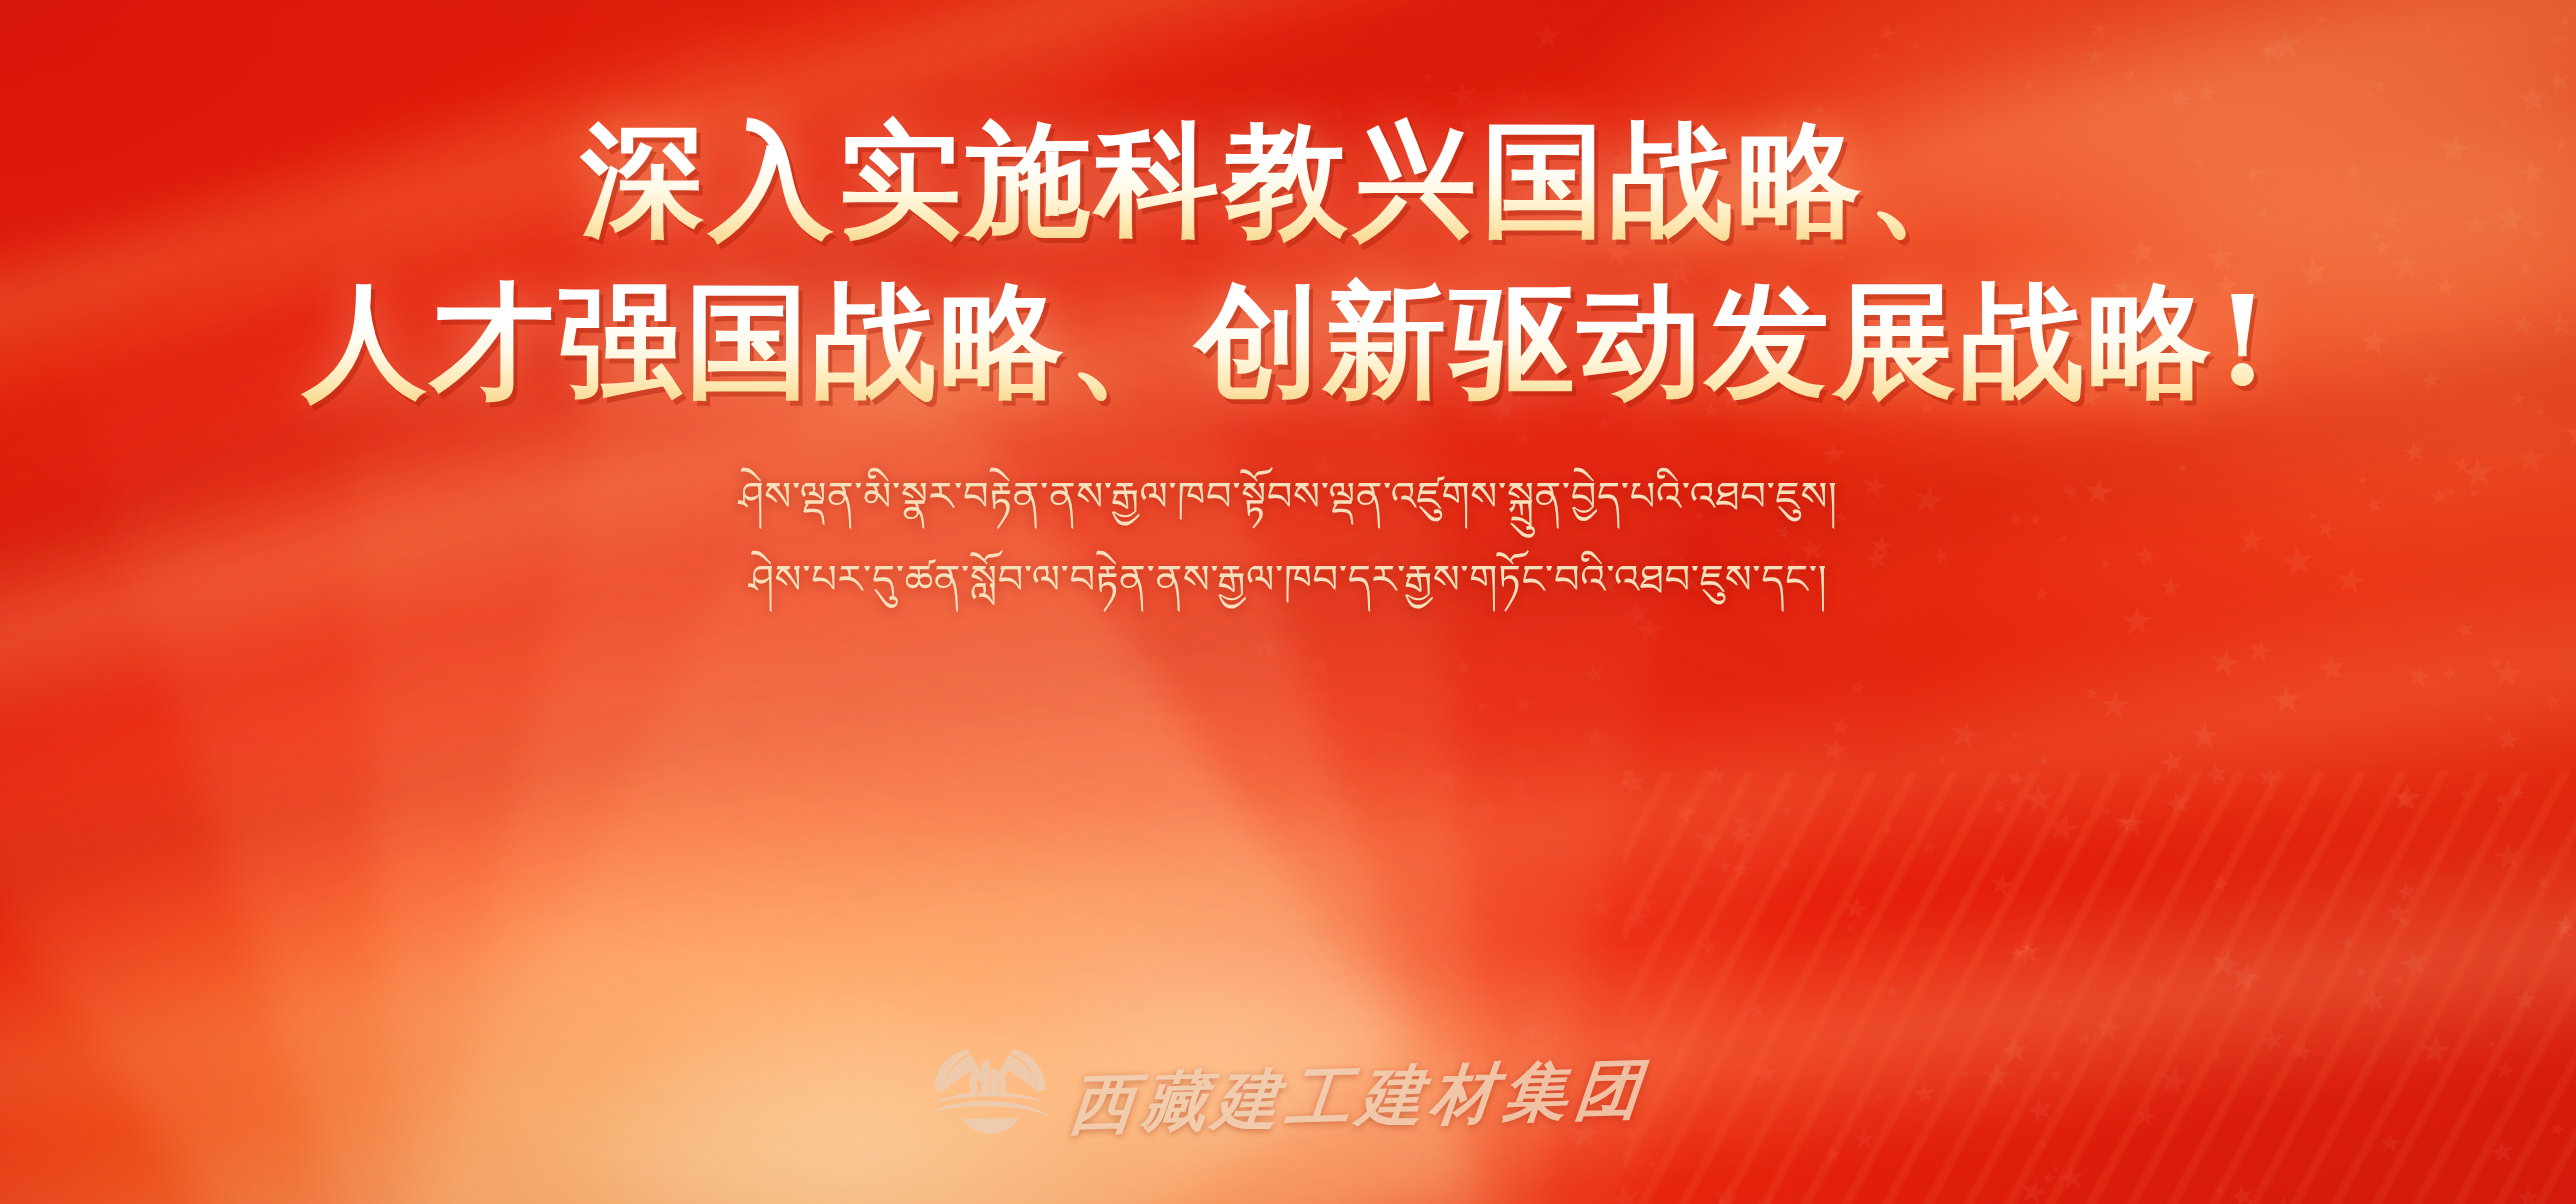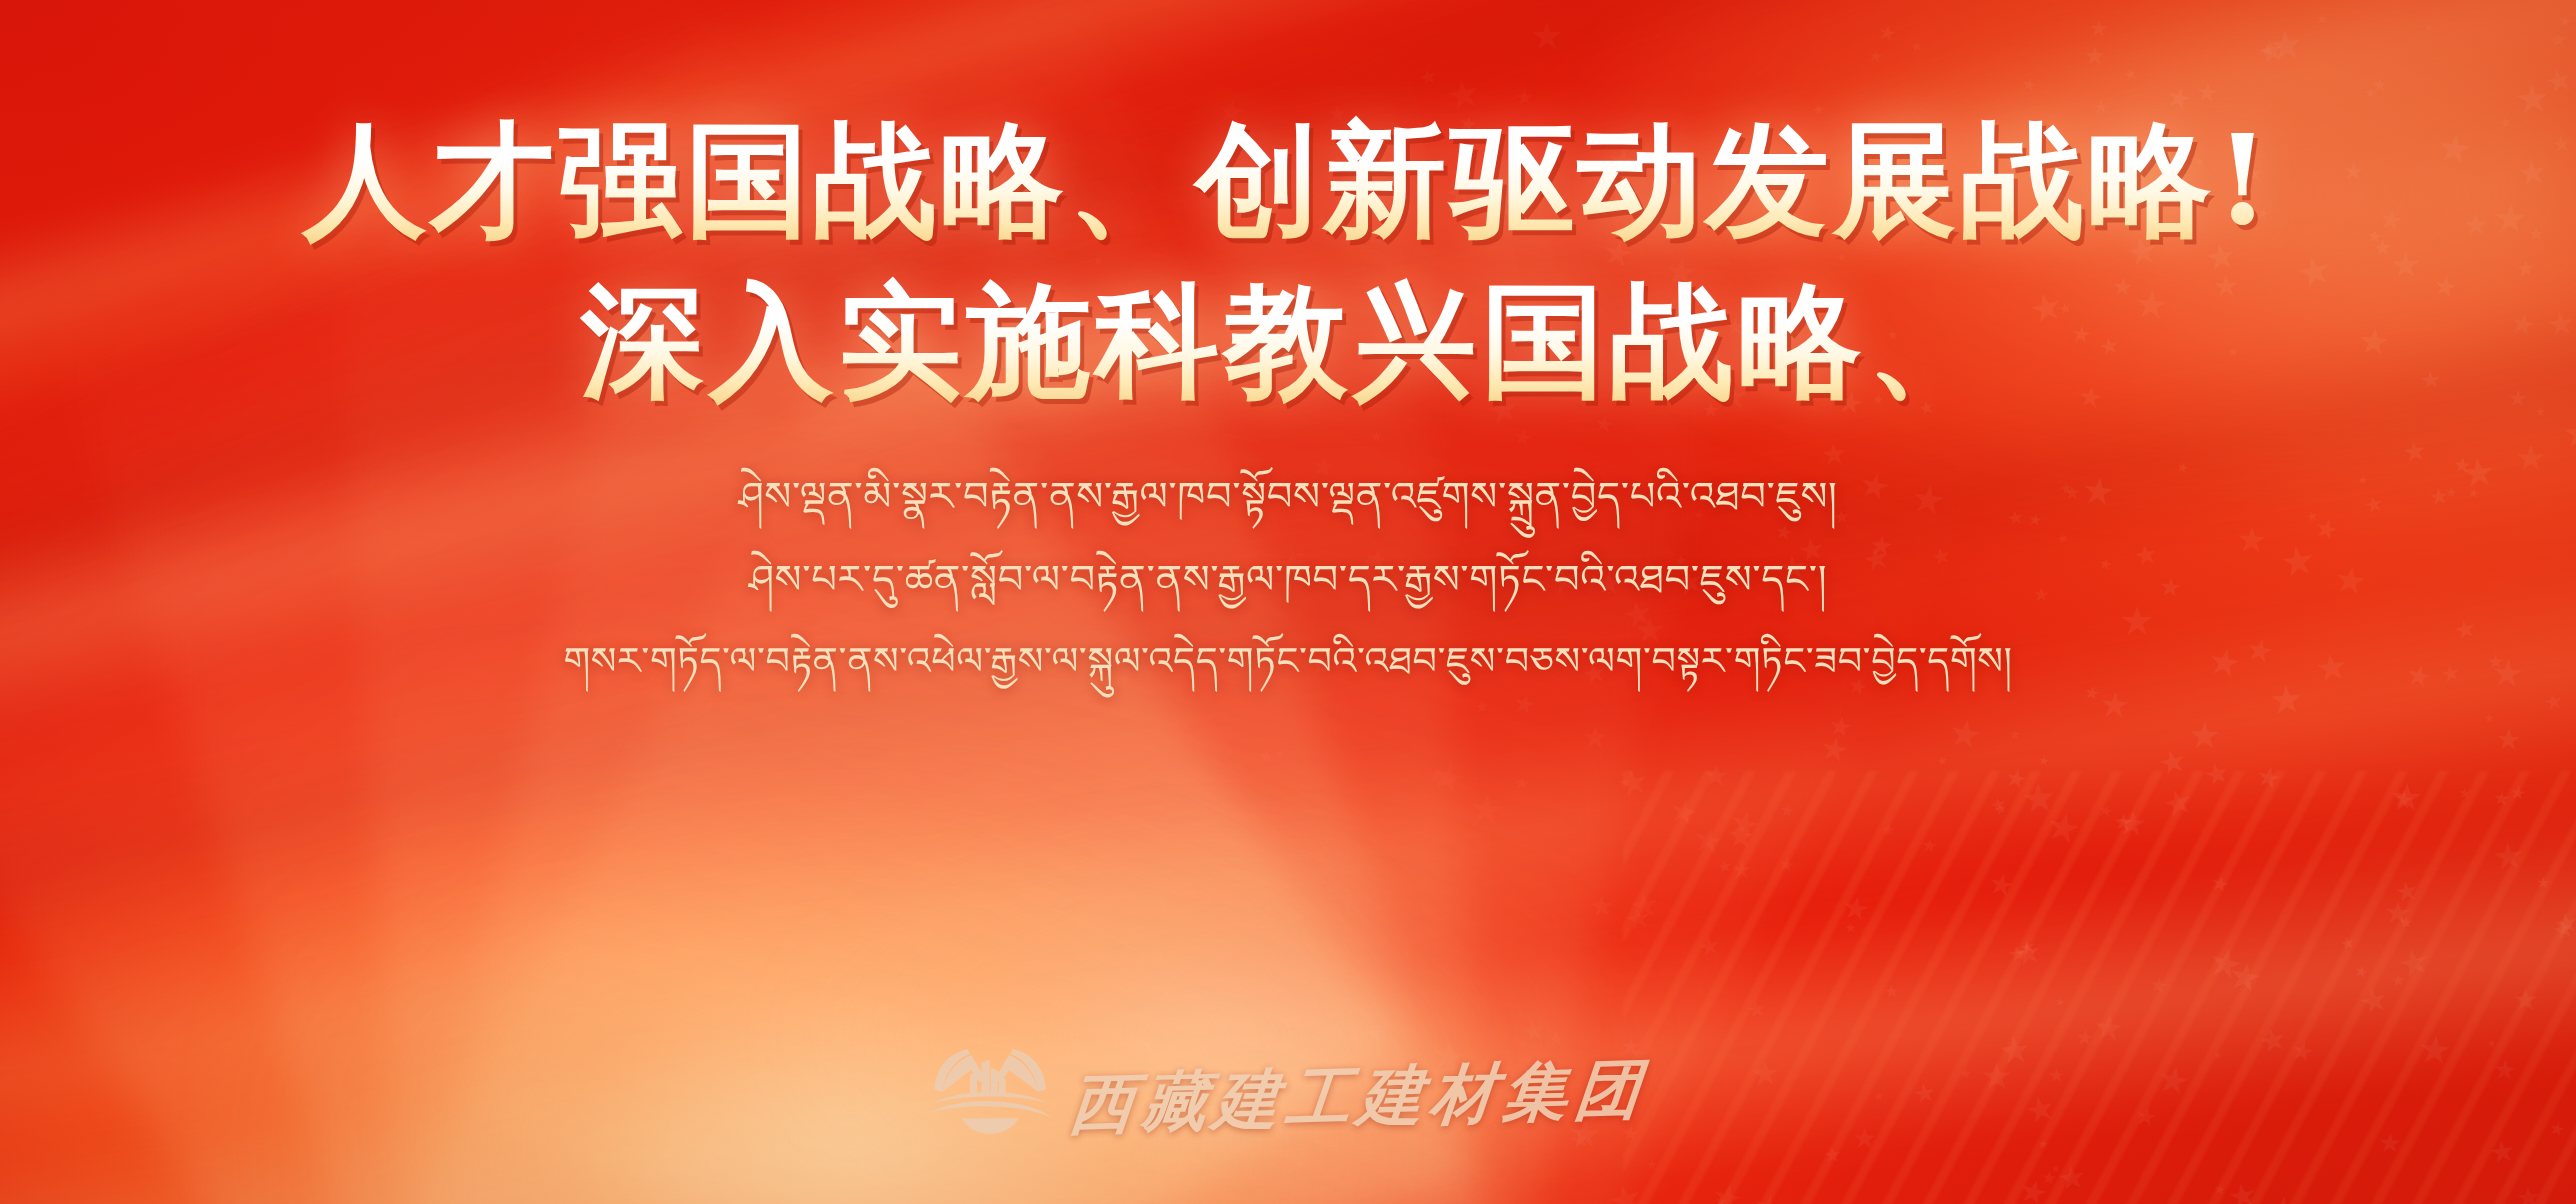--- a/index.html
+++ b/index.html
@@ -521,28 +521,27 @@
       <span class="star" style="left: 1780px; top: 802px; font-size: 16.5px; opacity: 0.273; transform: rotate(9.7deg);">★</span>
     </div>
 
   <div class="hotspot"></div>
   <div class="hotspot2"></div>
   <div class="vignette"></div>
 
   <div class="content">
 
     <div class="headline-block">
+      <div class="headline l1">深入实施科教兴国战略、</div>
       <div class="headline l2">人才强国战略、创新驱动发展战略!</div>
-      <div class="headline l1">深入实施科教兴国战略、</div>
     </div>
 
     <div class="tibetan-block">
       <div class="tib l2">ཤེས་ལྡན་མི་སྣར་བརྟེན་ནས་རྒྱལ་ཁབ་སྟོབས་ལྡན་འཛུགས་སྐྲུན་བྱེད་པའི་འཐབ་ཇུས།</div>
       <div class="tib l1">ཤེས་པར་དུ་ཚན་སློབ་ལ་བརྟེན་ནས་རྒྱལ་ཁབ་དར་རྒྱས་གཏོང་བའི་འཐབ་ཇུས་དང་།</div>
-      <div class="tib l3">གསར་གཏོད་ལ་བརྟེན་ནས་འཕེལ་རྒྱས་ལ་སྐུལ་འདེད་གཏོང་བའི་འཐབ་ཇུས་བཅས་ལག་བསྟར་གཏིང་ཟབ་བྱེད་དགོས།</div>
     </div>
 
     <div class="logo">
       <div class="logo-mark">
         <svg viewBox="0 0 210 170" xmlns="http://www.w3.org/2000/svg" aria-hidden="true">
           <g fill="#eccdb2">
 
             <path d="M8 72 C 10 34, 34 8, 66 2 L 70 10 C 44 20, 26 44, 22 76 Z"></path>
 
             <path d="M22 76 C 28 44, 48 22, 72 12 L 100 58 L 86 58 L 72 38 Z"></path>

